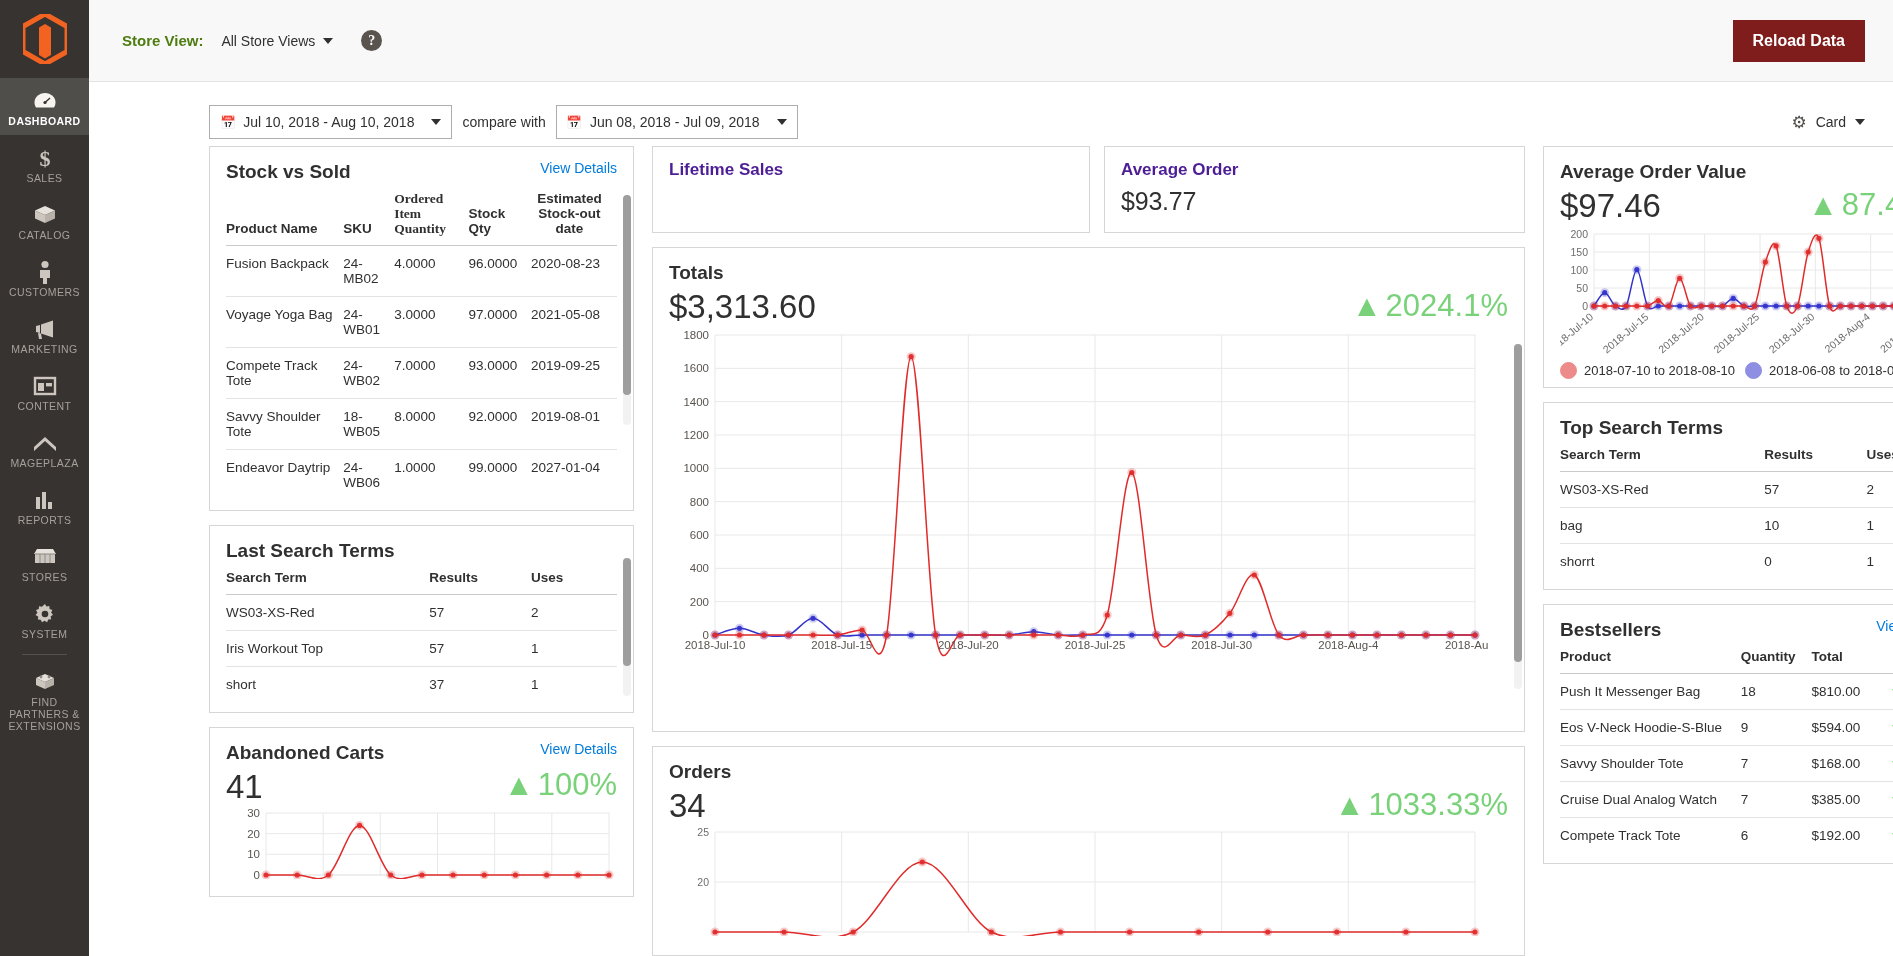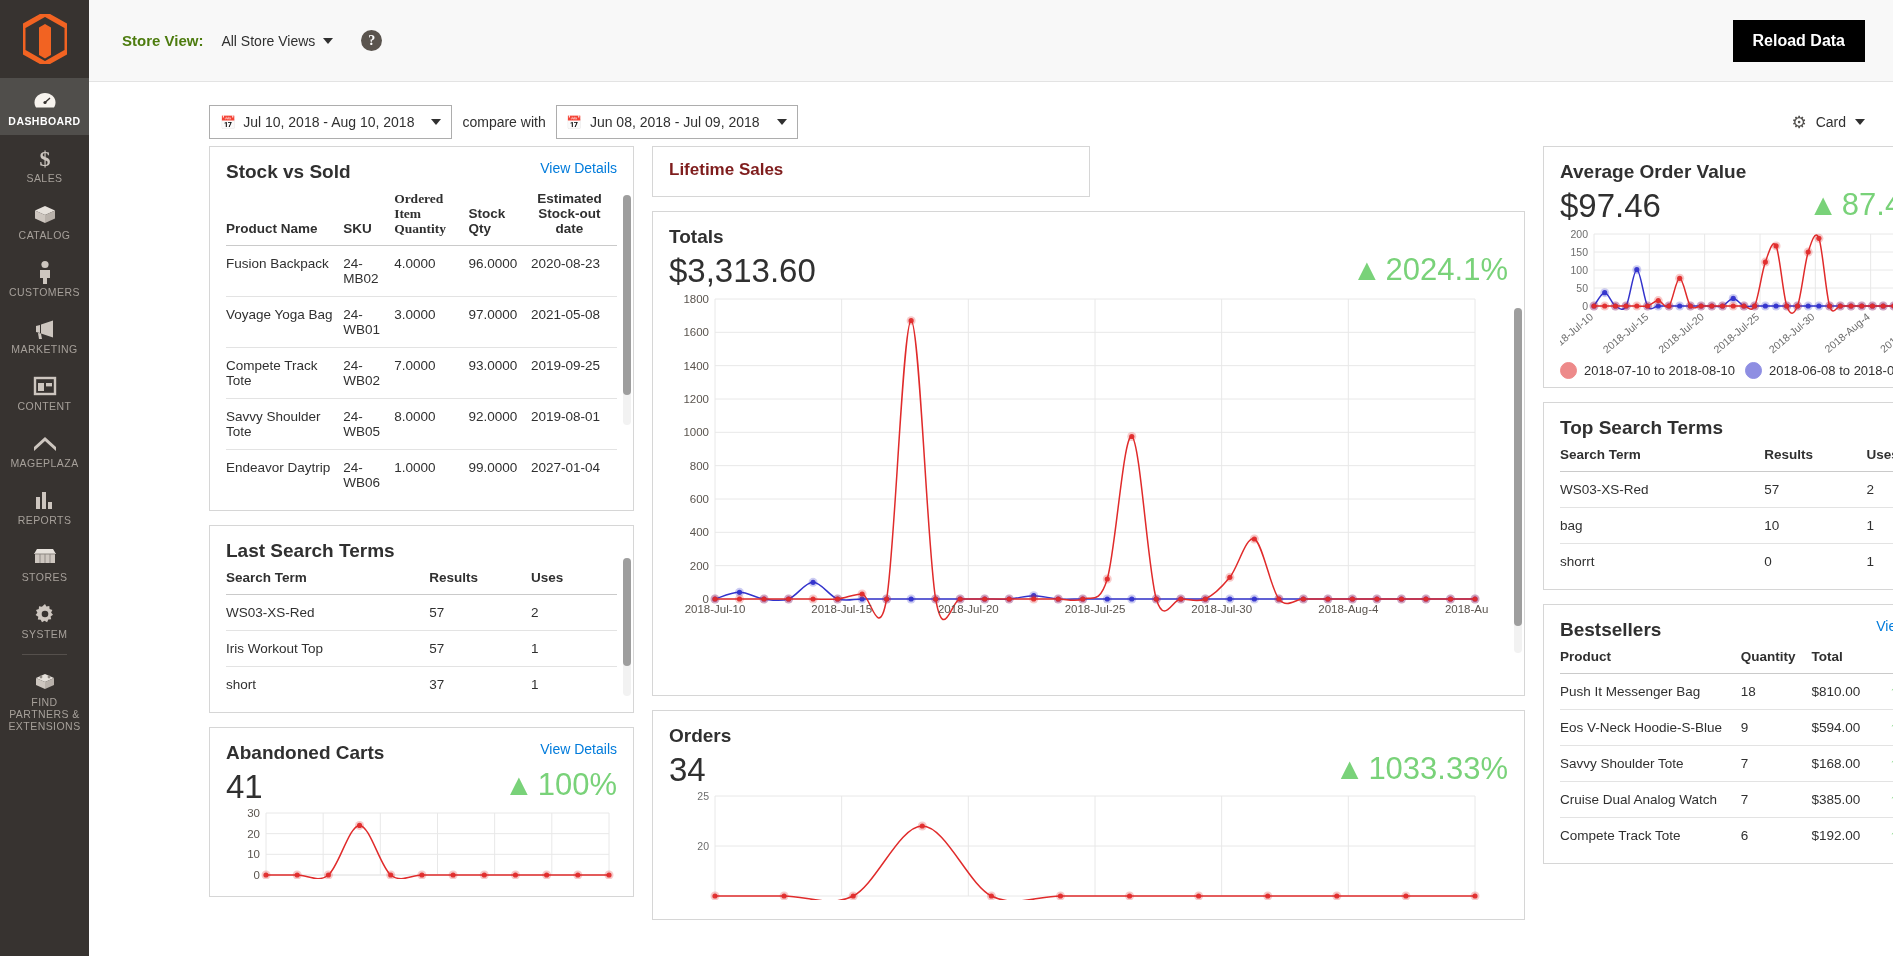--- a/index.html
+++ b/index.html
@@ -50,21 +50,21 @@
     width: 0; height: 0; border-left: 5px solid transparent;
     border-right: 5px solid transparent; border-top: 6px solid #303030;
     display: inline-block;
   }
   .help-badge {
     width: 21px; height: 21px; border-radius: 50%; background: #5a544e;
     color: #fff; font-size: 14px; font-weight: 700; line-height: 21px;
     text-align: center; margin-left: 28px; cursor: pointer; font-family: "Liberation Serif", serif;
   }
   .btn-reload {
-    margin-left: auto; background: #000000; color: #fff; border: none;
+    margin-left: auto; background: #7f1d1d; color: #fff; border: none;
     font-size: 16px; font-weight: 700; padding: 12px 20px; cursor: pointer;
     font-family: "Liberation Sans", sans-serif;
   }
 
   .filter-bar { display: flex; align-items: center; padding: 16px 28px 0 120px; height: 64px; }
   .date-box {
     border: 1px solid #adadad; background: #fff; height: 34px; display: flex;
     align-items: center; padding: 0 10px; gap: 7px; font-size: 14px; cursor: pointer;
     color: #303030;
   }
@@ -111,21 +111,21 @@
   .scroll-shell { position: relative; }
   .fake-scrollbar {
     position: absolute; top: 24px; right: 0; width: 8px; border-radius: 4px;
     background: #f2f2f2;
   }
   .fake-scrollbar i { display: block; width: 8px; border-radius: 4px; background: #9e9e9e; }
 
   
   .kpi-row { display: flex; gap: 14px; margin-bottom: 14px; }
   .kpi-card { border: 1px solid #d6d6d6; background: #fff; padding: 13px 16px 16px; }
-  .kpi-label { font-size: 17px; font-weight: 700; color: #7f1d1d; }
+  .kpi-label { font-size: 17px; font-weight: 700; color: #4c1d95; }
   .kpi-value { font-size: 25px; margin-top: 7px; letter-spacing: -.2px; }
   .kpi-value.orange { color: #eb5202; }
   .kpi-value.dark { color: #303030; }
 
   .big-num { font-size: 33px; color: #303030; line-height: 40px; margin-top: 2px; }
   .delta {
     font-size: 31px; color: #79d279; font-weight: 400; display: flex;
     align-items: center; gap: 4px; line-height: 40px;
   }
   .delta .arrow { font-size: 30px; line-height: 30px; }
@@ -311,21 +311,21 @@
                   </tr>
                   <tr>
                     <td>Compete Track Tote</td>
                     <td>24-WB02</td>
                     <td>7.0000</td>
                     <td>93.0000</td>
                     <td>2019-09-25</td>
                   </tr>
                   <tr>
                     <td>Savvy Shoulder Tote</td>
-                    <td>24-WB05</td>
+                    <td>18-WB05</td>
                     <td>8.0000</td>
                     <td>92.0000</td>
                     <td>2019-08-01</td>
                   </tr>
                   <tr>
                     <td>Endeavor Daytrip</td>
                     <td>24-WB06</td>
                     <td>1.0000</td>
                     <td>99.0000</td>
                     <td>2027-01-04</td>
@@ -432,20 +432,24 @@
                 </svg>
             </div>
           </div>
         </div>
       </div>
 
       <div class="col-mid">
         <div class="kpi-row">
           <div class="kpi-card" style="width:438px">
             <div class="kpi-label">Lifetime Sales</div>
+          </div>
+          <div class="kpi-card" style="width:421px">
+            <div class="kpi-label">Average Order</div>
+            <div class="kpi-value dark">$93.77</div>
           </div>
         </div>
 
         <div class="panel" style="height:485px;overflow:hidden">
           <div class="panel-pad scroll-shell">
             <div class="panel-title">Totals</div>
             <div class="panel-head-row" style="align-items:center">
               <div class="big-num">$3,313.60</div>
               <div class="delta">
                 <span class="arrow">▲</span>

